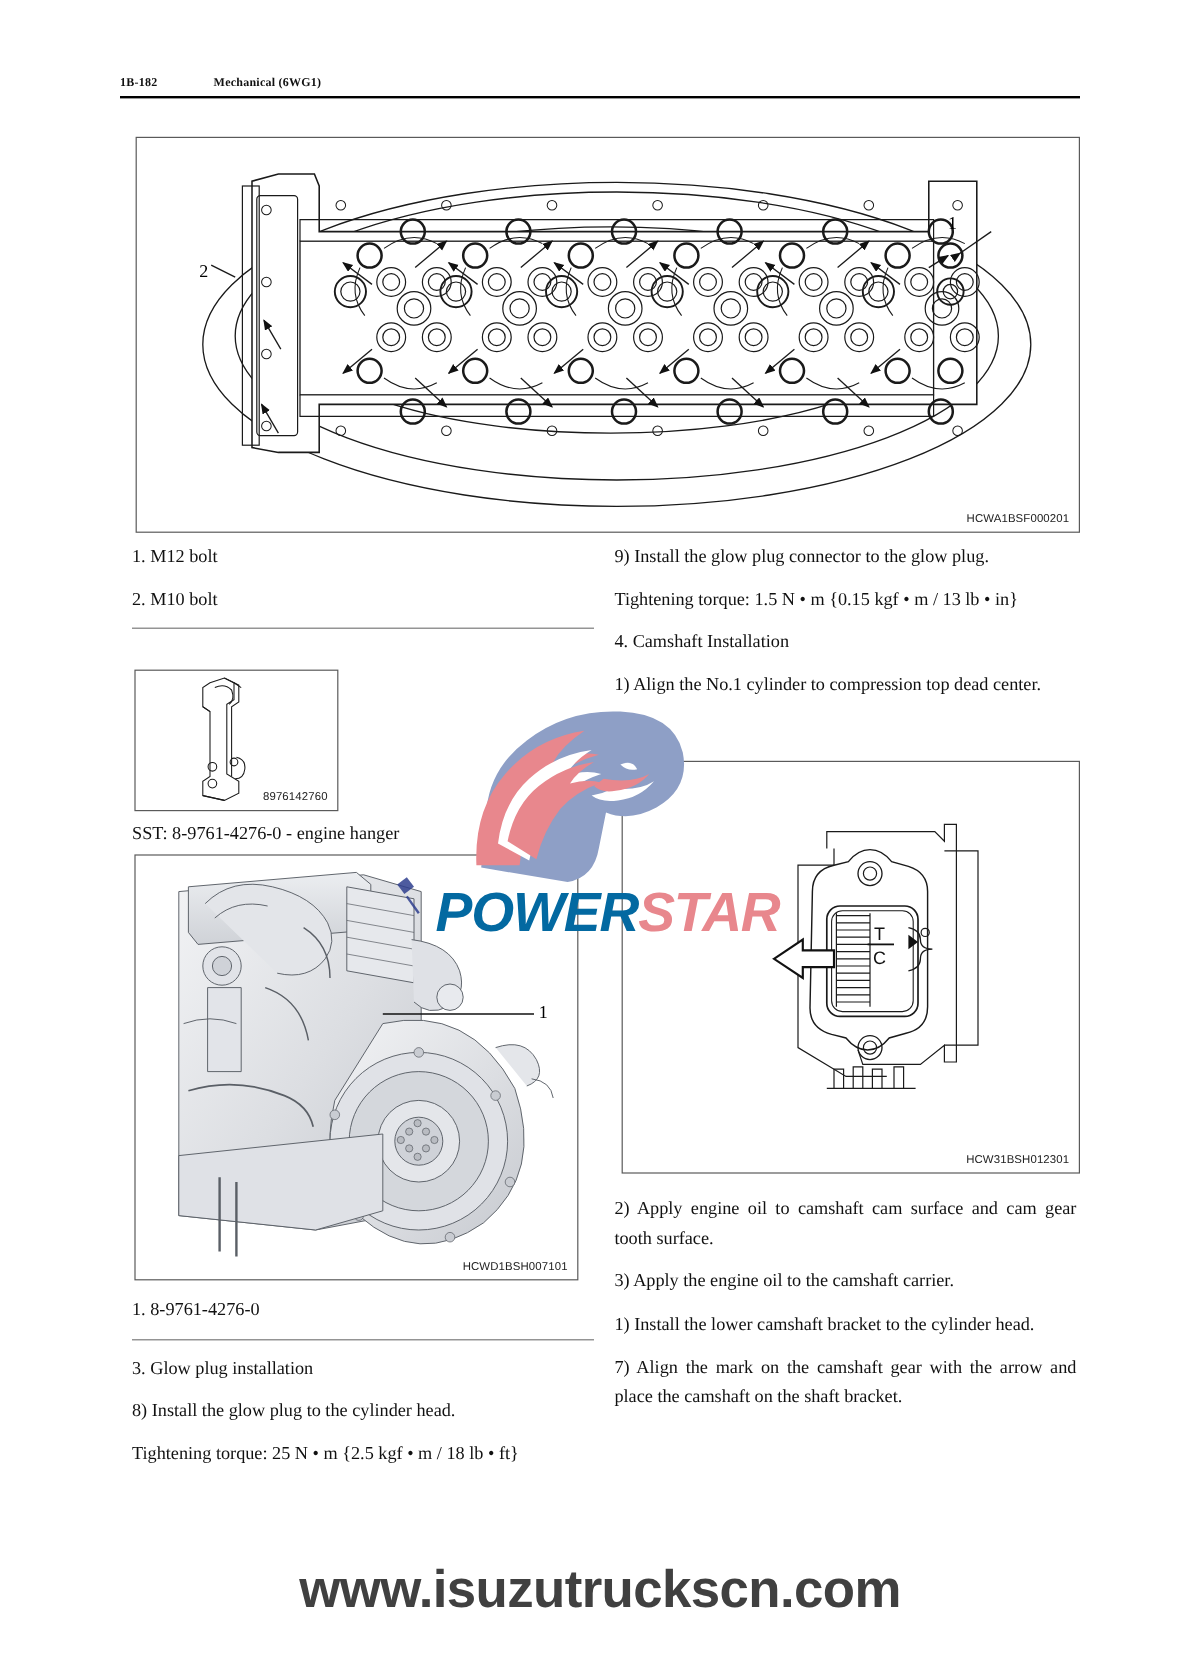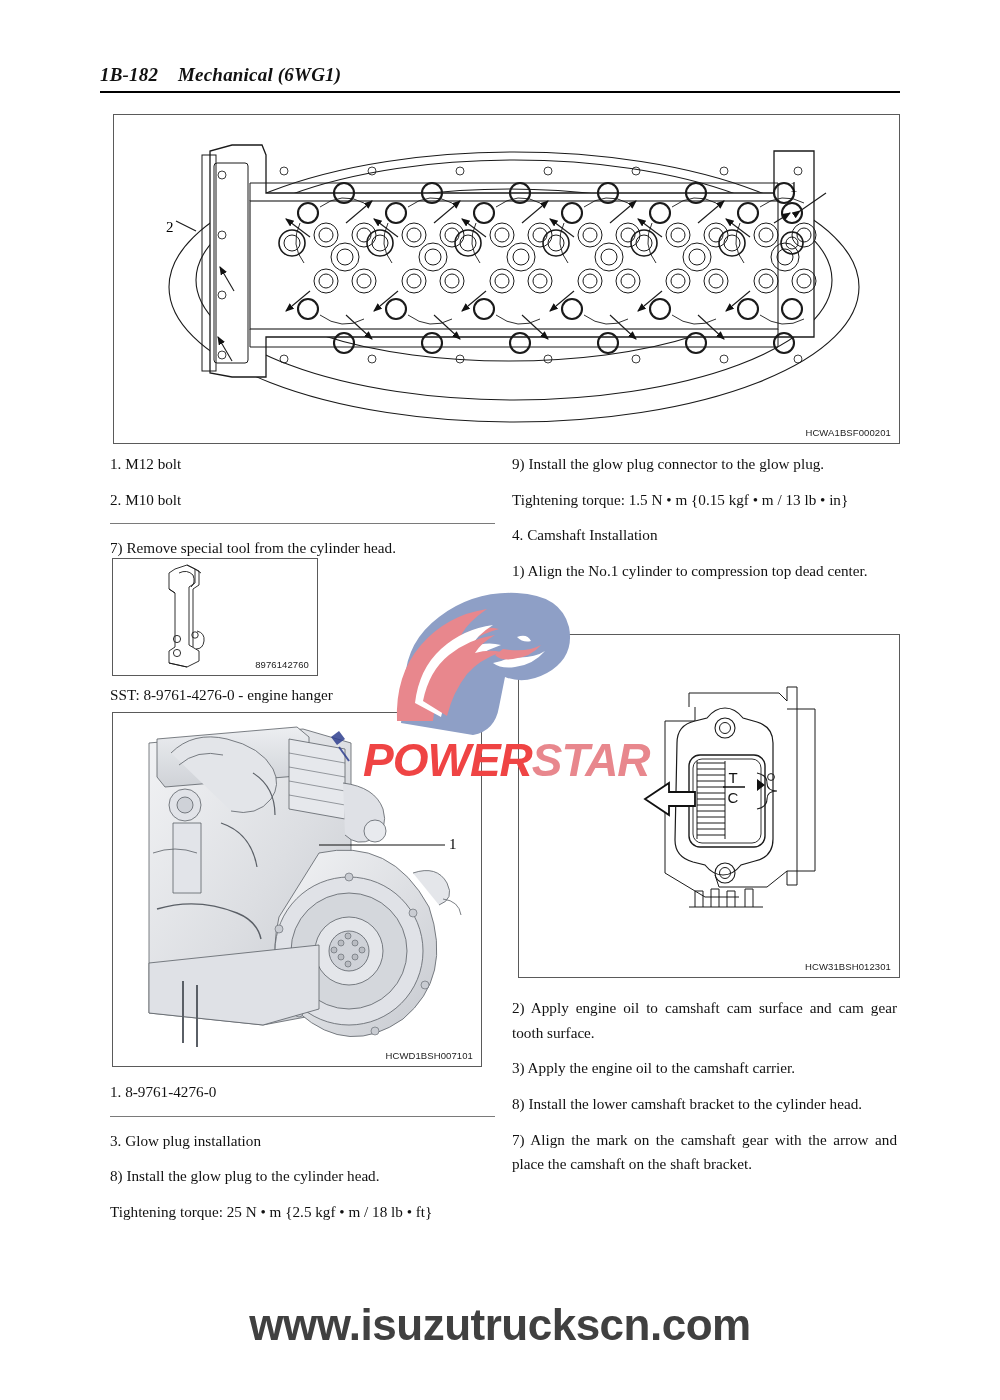--- a/index.html
+++ b/index.html
@@ -13,24 +13,23 @@
     overflow: hidden;
   }
 
   
   #page-header {
     position: absolute;
     left: 100px; top: 64px; width: 800px;
   }
   #page-header .hdr-row {
     display: flex; align-items: baseline;
-    font-weight: bold; font-size: 19px;
+    font-weight: bold; font-size: 10px;
     letter-spacing: .2px;
     padding-bottom: 4px;
-    font-style: italic;
   }
   #page-header .hdr-sect { width: 78px; }
   #page-header .hdr-rule {
     border-top: 2.4px solid #000;
     width: 100%;
     margin-top: 1px;
   }
 
   
   .figbox {
@@ -103,21 +102,21 @@
   }
   #watermark .wm-text {
     position: absolute;
     left: 18px; top: 150px;
     font-family: "Liberation Sans", sans-serif;
     font-weight: bold; font-style: italic;
     font-size: 46px;
     letter-spacing: -1px;
     white-space: nowrap;
   }
-  .wm-power { color: #ef4444; }
+  .wm-power { color: #0369a1; }
   .wm-star  { color: #e8878d; }
 
   svg { display: block; }
   .ln { fill: none; stroke: #1a1a1a; }
 </style>
 </head>
 <body>
 
 <div id="page-header">
   <div class="hdr-row">
@@ -345,24 +344,23 @@
   <div class="callout" style="left:52px; top:104px;">2</div>
 
   <div class="figcode">HCWA1BSF000201</div>
 </div>
 
 <div class="col" id="col-left" style="top:452px;">
 
   <p class="para nojust">1. M12 bolt</p>
   <p class="para nojust">2. M10 bolt</p>
   <div class="rule"></div>
-  <p class="para nojust">7) Remove special tool from the cylinder head.</p>
-</div>
-
-<div class="figbox" id="fig-sst" style="left:112px; top:558px; width:206px; height:118px;">
+</div>
+
+<div class="figbox" id="fig-sst" style="left:112px; top:558px; width:170px; height:118px;">
   <svg width="168" height="116" viewBox="0 0 168 116">
     <g class="ln" stroke-width="0.9">
 
       <path d="M62 10 L74 6 L82 10 L82 24 L76 28 L76 86 L86 92 L86 102 L74 108 L56 104 L56 92 L62 88 L62 34 L56 30 L56 14 Z" fill="#fff"></path>
       <path d="M74 6 L86 12 L86 26 L80 30 L80 88" fill="none"></path>
       <path d="M82 10 L88 14" fill="none"></path>
       <path d="M62 34 L56 30" fill="none"></path>
       <path d="M66 14 q8 -4 14 2 q3 8 -2 12" fill="none"></path>
       <circle cx="64" cy="80" r="3.6"></circle>
       <circle cx="64" cy="94" r="3.6"></circle>
@@ -520,21 +518,21 @@
     <g>
       <path d="M126 164 L150 148 L150 157 L176 157 L176 171 L150 171 L150 180 Z" fill="#fff" stroke="#111" stroke-width="1.8"></path>
     </g>
   </svg>
   <div class="figcode">HCW31BSH012301</div>
 </div>
 
 <div class="col" style="left:512px; top:996px;">
   <p class="para">2) Apply engine oil to camshaft cam surface and cam gear tooth surface.</p>
   <p class="para nojust">3) Apply the engine oil to the camshaft carrier.</p>
-  <p class="para">8) Install the lower camshaft bracket to the cylinder head.</p>
+  <p class="para">1) Install the lower camshaft bracket to the cylinder head.</p>
   <p class="para">7) Align the mark on the camshaft gear with the arrow and place the camshaft on the shaft bracket.</p>
 </div>
 
 <div id="watermark">
   <svg width="320" height="160" viewBox="0 0 320 160">
 
     <path d="M56 140 L60 96 q2 -38 34 -62 q34 -26 78 -24 q44 2 52 34 q6 30 -22 46
              q-22 12 -42 4 l-6 30 q-4 24 -26 28 Z" fill="#8e9fc6"></path>
 
     <path d="M52 138 q-2 -46 24 -76 q26 -30 66 -36 q-18 12 -26 26 q20 -10 38 -6

